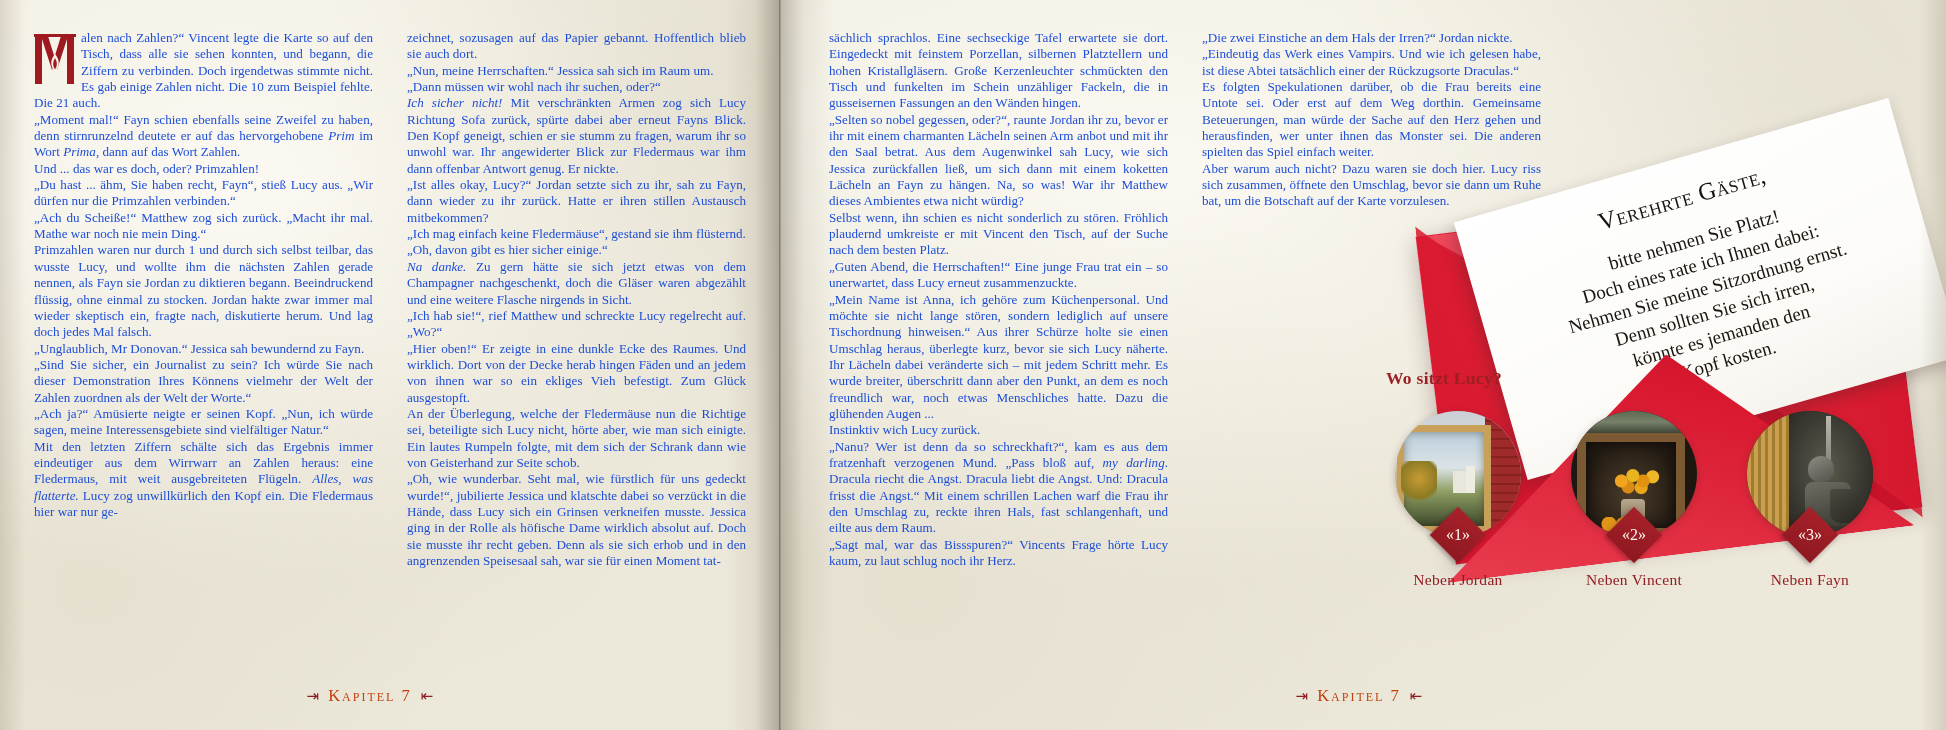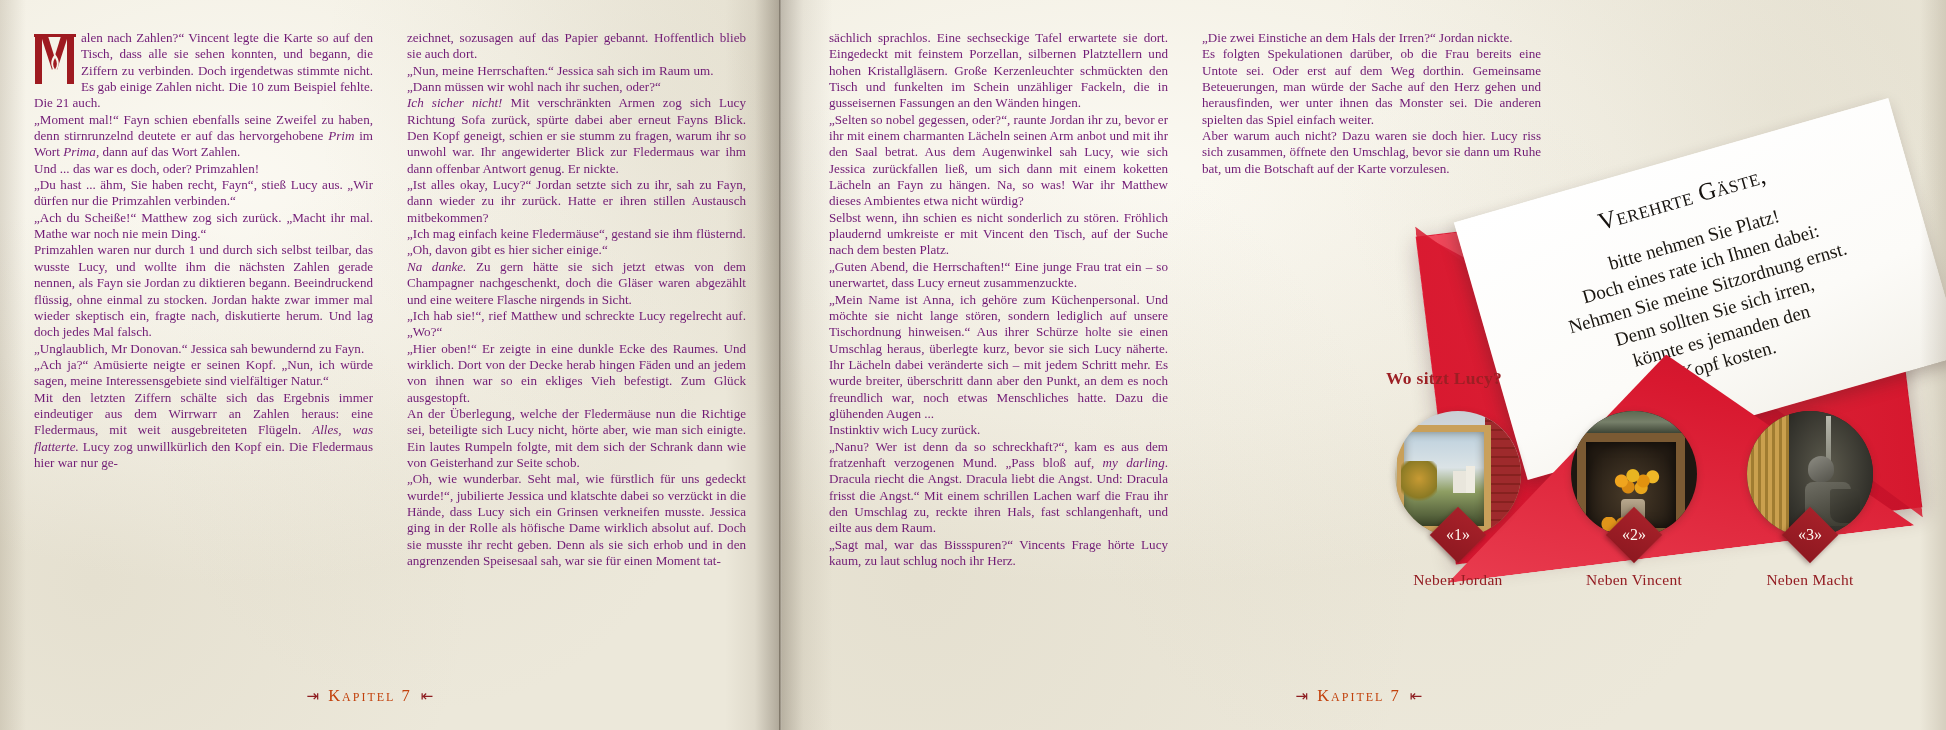--- a/index.html
+++ b/index.html
@@ -78,21 +78,21 @@
     display: flex;
     z-index: 2;
   }
   .page-left .cols { left: 34px; width: 712px; gap: 34px; }
   .page-right .cols { left: 50px; width: 1075px; gap: 34px; }
 
   .col {
     font-size: 13.1px;
     line-height: 16.35px;
     text-align: justify;
-    color: #701a75;
+    color: #1d4ed8;
     hyphens: none;
     font-family: "Liberation Serif", serif;
   }
   .page-left .col { width: 339px; }
   .page-right .col { width: 339px; }
   .page-right .col-3 { width: 339px; }
 
   .col p { margin: 0; text-indent: 0; }
   .col i, .col em { font-style: italic; }
   .dropcap {
@@ -386,20 +386,21 @@
               <path d="M21 26 C18.5 30, 18.5 34, 21 37.5 C23.5 34, 23.5 30, 21 26 Z" fill="#9e1a20"></path>
             </svg>
           </span><span>alen nach Zahlen?“ Vincent legte die Karte so auf den Tisch, dass alle sie sehen konnten, und begann, die Ziffern zu verbinden. Doch irgendetwas stimmte nicht. Es gab einige Zahlen nicht. Die 10 zum Beispiel fehlte. Die 21 auch.</span>
         </p>
         <p><span>„Moment mal!“ Fayn schien ebenfalls seine Zweifel zu haben, denn stirnrunzelnd deutete er auf das hervorgehobene </span><i>Prim</i><span> im Wort </span><i>Prima,</i><span> dann auf das Wort Zahlen.</span></p>
         <p>Und ... das war es doch, oder? Primzahlen!</p>
         <p>„Du hast ... ähm, Sie haben recht, Fayn“, stieß Lucy aus. „Wir dürfen nur die Primzahlen verbinden.“</p>
         <p>„Ach du Scheiße!“ Matthew zog sich zurück. „Macht ihr mal. Mathe war noch nie mein Ding.“</p>
         <p>Primzahlen waren nur durch 1 und durch sich selbst teilbar, das wusste Lucy, und wollte ihm die nächsten Zahlen gerade nennen, als Fayn sie Jordan zu diktieren begann. Beeindruckend flüssig, ohne einmal zu stocken. Jordan hakte zwar immer mal wieder skeptisch ein, fragte nach, diskutierte herum. Und lag doch jedes Mal falsch.</p>
         <p>„Unglaublich, Mr Donovan.“ Jessica sah bewundernd zu Fayn.</p>
+        <p>„Sind Sie sicher, ein Journalist zu sein? Ich würde Sie nach dieser Demonstration Ihres Könnens vielmehr der Welt der Zahlen zuordnen als der Welt der Worte.“</p>
         <p>„Ach ja?“ Amüsierte neigte er seinen Kopf. „Nun, ich würde sagen, meine Interessensgebiete sind vielfältiger Natur.“</p>
         <p><span>Mit den letzten Ziffern schälte sich das Ergebnis immer eindeutiger aus dem Wirrwarr an Zahlen heraus: eine Fledermaus, mit weit ausgebreiteten Flügeln. </span><i>Alles, was flatterte.</i><span> Lucy zog unwillkürlich den Kopf ein. Die Fledermaus hier war nur ge-</span></p>
       </div>
 
       <div class="col col-2">
         <p>zeichnet, sozusagen auf das Papier gebannt. Hoffentlich blieb sie auch dort.</p>
         <p>„Nun, meine Herrschaften.“ Jessica sah sich im Raum um.</p>
         <p>„Dann müssen wir wohl nach ihr suchen, oder?“</p>
         <p><i>Ich sicher nicht!</i><span> Mit verschränkten Armen zog sich Lucy Richtung Sofa zurück, spürte dabei aber erneut Fayns Blick. Den Kopf geneigt, schien er sie stumm zu fragen, warum ihr so unwohl war. Ihr angewiderter Blick zur Fledermaus war ihm dann offenbar Antwort genug. Er nickte.</span></p>
         <p>„Ist alles okay, Lucy?“ Jordan setzte sich zu ihr, sah zu Fayn, dann wieder zu ihr zurück. Hatte er ihren stillen Austausch mitbekommen?</p>
@@ -435,20 +436,21 @@
         <p>Selbst wenn, ihn schien es nicht sonderlich zu stören. Fröhlich plaudernd umkreiste er mit Vincent den Tisch, auf der Suche nach dem besten Platz.</p>
         <p>„Guten Abend, die Herrschaften!“ Eine junge Frau trat ein – so unerwartet, dass Lucy erneut zusammenzuckte.</p>
         <p>„Mein Name ist Anna, ich gehöre zum Küchenpersonal. Und möchte sie nicht lange stören, sondern lediglich auf unsere Tischordnung hinweisen.“ Aus ihrer Schürze holte sie einen Umschlag heraus, überlegte kurz, bevor sie sich Lucy näherte. Ihr Lächeln dabei veränderte sich – mit jedem Schritt mehr. Es wurde breiter, überschritt dann aber den Punkt, an dem es noch freundlich war, noch etwas Menschliches hatte. Dazu die glühenden Augen ...</p>
         <p>Instinktiv wich Lucy zurück.</p>
         <p><span>„Nanu? Wer ist denn da so schreckhaft?“, kam es aus dem fratzenhaft verzogenen Mund. „Pass bloß auf, </span><i>my darling</i><span>. Dracula riecht die Angst. Dracula liebt die Angst. Und: Dracula frisst die Angst.“ Mit einem schrillen Lachen warf die Frau ihr den Umschlag zu, reckte ihren Hals, fast schlangenhaft, und eilte aus dem Raum.</span></p>
         <p>„Sagt mal, war das Bissspuren?“ Vincents Frage hörte Lucy kaum, zu laut schlug noch ihr Herz.</p>
       </div>
 
       <div class="col col-3">
         <p>„Die zwei Einstiche an dem Hals der Irren?“ Jordan nickte.</p>
+        <p>„Eindeutig das Werk eines Vampirs. Und wie ich gelesen habe, ist diese Abtei tatsächlich einer der Rückzugsorte Draculas.“</p>
         <p>Es folgten Spekulationen darüber, ob die Frau bereits eine Untote sei. Oder erst auf dem Weg dorthin. Gemeinsame Beteuerungen, man würde der Sache auf den Herz gehen und herausfinden, wer unter ihnen das Monster sei. Die anderen spielten das Spiel einfach weiter.</p>
         <p>Aber warum auch nicht? Dazu waren sie doch hier. Lucy riss sich zusammen, öffnete den Umschlag, bevor sie dann um Ruhe bat, um die Botschaft auf der Karte vorzulesen.</p>
       </div>
 
     </div>
 
     <div class="footer">
       <span class="orn">⇥</span>
       <span class="footer-text">Kapitel 7</span>
       <span class="orn">⇤</span>
@@ -518,19 +520,19 @@
             <div class="sword"></div>
             <div class="helmet"></div>
             <div class="body"></div>
             <div class="shield"></div>
             <div class="kframe"></div>
           </div>
         </div>
         <div class="pic-badge">
             <span>«3»</span>
           </div>
-        <div class="pic-label">Neben Macht</div>
+        <div class="pic-label">Neben Fayn</div>
       </div>
 
     </div>
   </div>
 
 </div>
 
 </body></html>

